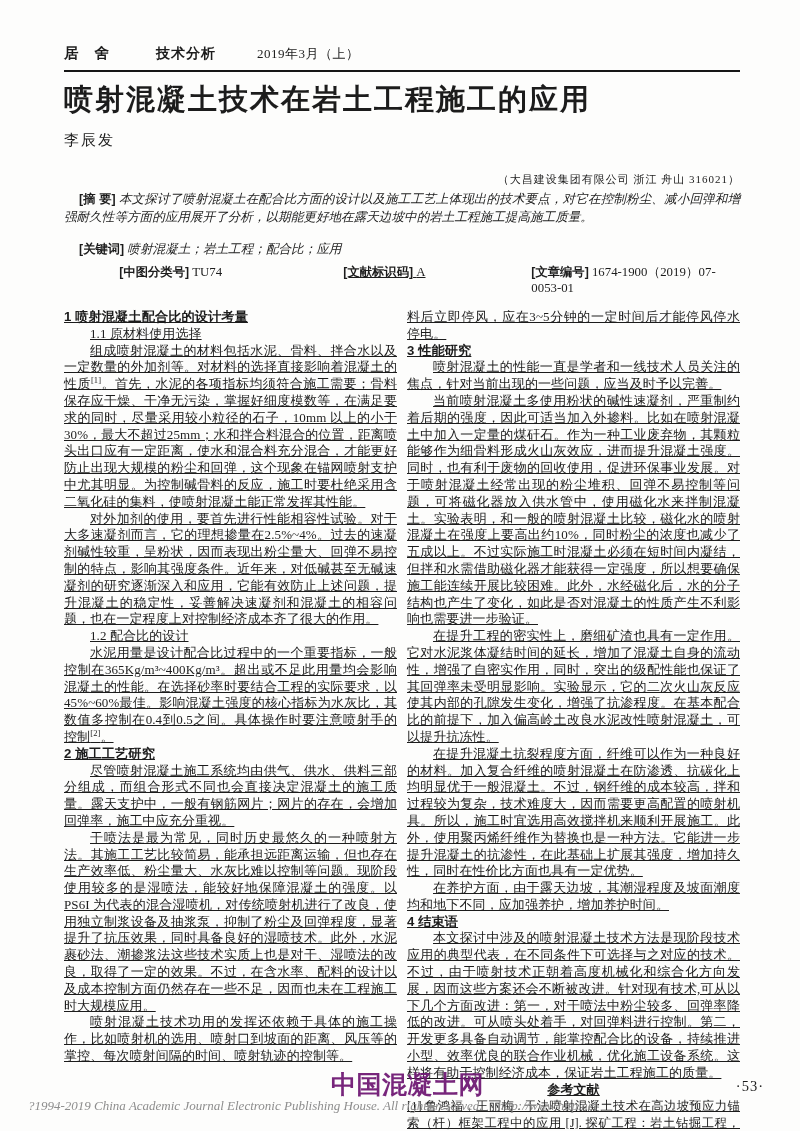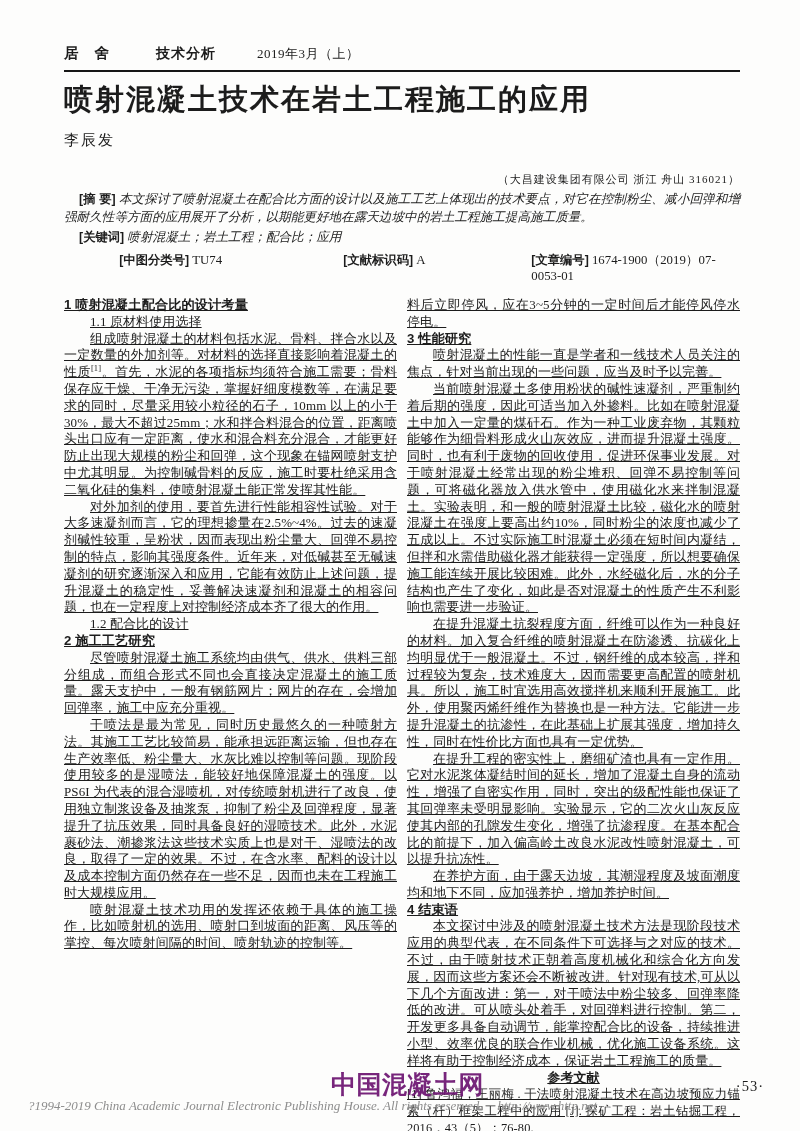--- a/index.html
+++ b/index.html
@@ -19,24 +19,24 @@
   .m-center{font-family:"Liberation Sans","DejaVu Sans",sans-serif;font-weight:bold;font-size:14px;letter-spacing:1px;}
   .m-right{font-size:13px;letter-spacing:.5px;}
   .rule{height:0;border-bottom:2.5px solid #161616;margin-top:7px;}
   
   .title{font-size:29px;font-weight:bold;letter-spacing:2px;margin-top:8px;}
   .author{text-align:left;font-size:15px;margin-top:11px;letter-spacing:2px;}
   .affil{text-align:right;font-size:11px;margin-top:22px;letter-spacing:1px;}
   
   .abstract{margin-top:3px;font-size:12.6px;line-height:18px;text-align:justify;font-style:italic;text-indent:1.2em;}
   .lbl{font-weight:bold;font-style:normal;font-family:"Liberation Sans","DejaVu Sans",sans-serif;font-size:12.3px;}
-  .kwline{margin-top:3px;padding-left:1.2em;font-size:12.6px;font-style:italic;}
+  .kwline{margin-top:15px;padding-left:1.2em;font-size:12.6px;font-style:italic;}
   .metaline{display:flex;margin-top:6px;padding-left:1.2em;font-size:12.8px;}
   .metaline .m1{width:224px;margin-left:40px;}
-  .metaline .m2{width:188px;}
+  .metaline .m2{width:188px;text-decoration:underline;}
   .metaline .m3{flex:1;}
   .metaline .val{font-style:normal;}
   
   .cols{display:flex;margin-top:13px;column-gap:10px;}
   .col{width:333px;font-size:13px;line-height:16.8px;text-align:justify;letter-spacing:0.1px;}
   .blk{margin:0;text-decoration:underline;}
   .blk-h1{font-weight:bold;font-family:"Liberation Sans","DejaVu Sans",sans-serif;font-size:13.2px;}
   .blk-h2{padding-left:2em;}
   .blk-p{text-indent:2em;}
   .blk-pc{text-indent:0;}
@@ -98,32 +98,33 @@
       </span>
     </div>
 
     <div class="cols">
       <div class="col">
           <div class="blk blk-h1">1 喷射混凝土配合比的设计考量</div>
           <div class="blk blk-h2">1.1 原材料使用选择</div>
           <div class="blk blk-p">组成喷射混凝土的材料包括水泥、骨料、拌合水以及一定数量的外加剂等。对材料的选择直接影响着混凝土的性质<sup>[1]</sup>。首先，水泥的各项指标均须符合施工需要；骨料保存应干燥、干净无污染，掌握好细度模数等，在满足要求的同时，尽量采用较小粒径的石子，10mm 以上的小于30%，最大不超过25mm；水和拌合料混合的位置，距离喷头出口应有一定距离，使水和混合料充分混合，才能更好防止出现大规模的粉尘和回弹，这个现象在锚网喷射支护中尤其明显。为控制碱骨料的反应，施工时要杜绝采用含二氧化硅的集料，使喷射混凝土能正常发挥其性能。</div>
           <div class="blk blk-p">对外加剂的使用，要首先进行性能相容性试验。对于大多速凝剂而言，它的理想掺量在2.5%~4%。过去的速凝剂碱性较重，呈粉状，因而表现出粉尘量大、回弹不易控制的特点，影响其强度条件。近年来，对低碱甚至无碱速凝剂的研究逐渐深入和应用，它能有效防止上述问题，提升混凝土的稳定性，妥善解决速凝剂和混凝土的相容问题，也在一定程度上对控制经济成本齐了很大的作用。</div>
           <div class="blk blk-h2">1.2 配合比的设计</div>
+          <div class="blk blk-p">水泥用量是设计配合比过程中的一个重要指标，一般控制在365Kg/m³~400Kg/m³。超出或不足此用量均会影响混凝土的性能。在选择砂率时要结合工程的实际要求，以45%~60%最佳。影响混凝土强度的核心指标为水灰比，其数值多控制在0.4到0.5之间。具体操作时要注意喷射手的控制<sup>[2]</sup>。</div>
           <div class="blk blk-h1">2 施工工艺研究</div>
           <div class="blk blk-p">尽管喷射混凝土施工系统均由供气、供水、供料三部分组成，而组合形式不同也会直接决定混凝土的施工质量。露天支护中，一般有钢筋网片；网片的存在，会增加回弹率，施工中应充分重视。</div>
           <div class="blk blk-p">干喷法是最为常见，同时历史最悠久的一种喷射方法。其施工工艺比较简易，能承担远距离运输，但也存在生产效率低、粉尘量大、水灰比难以控制等问题。现阶段使用较多的是湿喷法，能较好地保障混凝土的强度。以 PS6I 为代表的混合湿喷机，对传统喷射机进行了改良，使用独立制浆设备及抽浆泵，抑制了粉尘及回弹程度，显著提升了抗压效果，同时具备良好的湿喷技术。此外，水泥裹砂法、潮掺浆法这些技术实质上也是对干、湿喷法的改良，取得了一定的效果。不过，在含水率、配料的设计以及成本控制方面仍然存在一些不足，因而也未在工程施工时大规模应用。</div>
           <div class="blk blk-p">喷射混凝土技术功用的发挥还依赖于具体的施工操作，比如喷射机的选用、喷射口到坡面的距离、风压等的掌控、每次喷射间隔的时间、喷射轨迹的控制等。</div>
         </div>
       <div class="col">
           <div class="blk blk-pc">料后立即停风，应在3~5分钟的一定时间后才能停风停水停电。</div>
           <div class="blk blk-h1">3 性能研究</div>
           <div class="blk blk-p">喷射混凝土的性能一直是学者和一线技术人员关注的焦点，针对当前出现的一些问题，应当及时予以完善。</div>
           <div class="blk blk-p">当前喷射混凝土多使用粉状的碱性速凝剂，严重制约着后期的强度，因此可适当加入外掺料。比如在喷射混凝土中加入一定量的煤矸石。作为一种工业废弃物，其颗粒能够作为细骨料形成火山灰效应，进而提升混凝土强度。同时，也有利于废物的回收使用，促进环保事业发展。对于喷射混凝土经常出现的粉尘堆积、回弹不易控制等问题，可将磁化器放入供水管中，使用磁化水来拌制混凝土。实验表明，和一般的喷射混凝土比较，磁化水的喷射混凝土在强度上要高出约10%，同时粉尘的浓度也减少了五成以上。不过实际施工时混凝土必须在短时间内凝结，但拌和水需借助磁化器才能获得一定强度，所以想要确保施工能连续开展比较困难。此外，水经磁化后，水的分子结构也产生了变化，如此是否对混凝土的性质产生不利影响也需要进一步验证。</div>
+          <div class="blk blk-p">在提升工程的密实性上，磨细矿渣也具有一定作用。它对水泥浆体凝结时间的延长，增加了混凝土自身的流动性，增强了自密实作用，同时，突出的级配性能也保证了其回弹率未受明显影响。实验显示，它的二次火山灰反应使其内部的孔隙发生变化，增强了抗渗程度。在基本配合比的前提下，加入偏高岭土改良水泥改性喷射混凝土，可以提升抗冻性。</div>
           <div class="blk blk-p">在提升混凝土抗裂程度方面，纤维可以作为一种良好的材料。加入复合纤维的喷射混凝土在防渗透、抗碳化上均明显优于一般混凝土。不过，钢纤维的成本较高，拌和过程较为复杂，技术难度大，因而需要更高配置的喷射机具。所以，施工时宜选用高效搅拌机来顺利开展施工。此外，使用聚丙烯纤维作为替换也是一种方法。它能进一步提升混凝土的抗渗性，在此基础上扩展其强度，增加持久性，同时在性价比方面也具有一定优势。</div>
-          <div class="blk blk-p">在提升工程的密实性上，磨细矿渣也具有一定作用。它对水泥浆体凝结时间的延长，增加了混凝土自身的流动性，增强了自密实作用，同时，突出的级配性能也保证了其回弹率未受明显影响。实验显示，它的二次火山灰反应使其内部的孔隙发生变化，增强了抗渗程度。在基本配合比的前提下，加入偏高岭土改良水泥改性喷射混凝土，可以提升抗冻性。</div>
           <div class="blk blk-p">在养护方面，由于露天边坡，其潮湿程度及坡面潮度均和地下不同，应加强养护，增加养护时间。</div>
           <div class="blk blk-h1">4 结束语</div>
           <div class="blk blk-p">本文探讨中涉及的喷射混凝土技术方法是现阶段技术应用的典型代表，在不同条件下可选择与之对应的技术。不过，由于喷射技术正朝着高度机械化和综合化方向发展，因而这些方案还会不断被改进。针对现有技术,可从以下几个方面改进：第一，对干喷法中粉尘较多、回弹率降低的改进。可从喷头处着手，对回弹料进行控制。第二，开发更多具备自动调节，能掌控配合比的设备，持续推进小型、效率优良的联合作业机械，优化施工设备系统。这样将有助于控制经济成本，保证岩土工程施工的质量。</div>
           <div class="blk blk-refhead">参考文献</div>
           <div class="blk blk-ref">[1] 鲁鸿福，王丽梅 . 干法喷射混凝土技术在高边坡预应力锚索（杆）框架工程中的应用 [J]. 探矿工程：岩土钻掘工程，2016，43（5）：76-80.</div>
           <div class="blk blk-ref">[2] 张毅 . 喷射混凝土技术在水土保持边坡防护的应用措施研究 [J]. 河南水利与南水北调，2016（9）：14-15.</div>
         </div>
     </div>
   </div>
 

